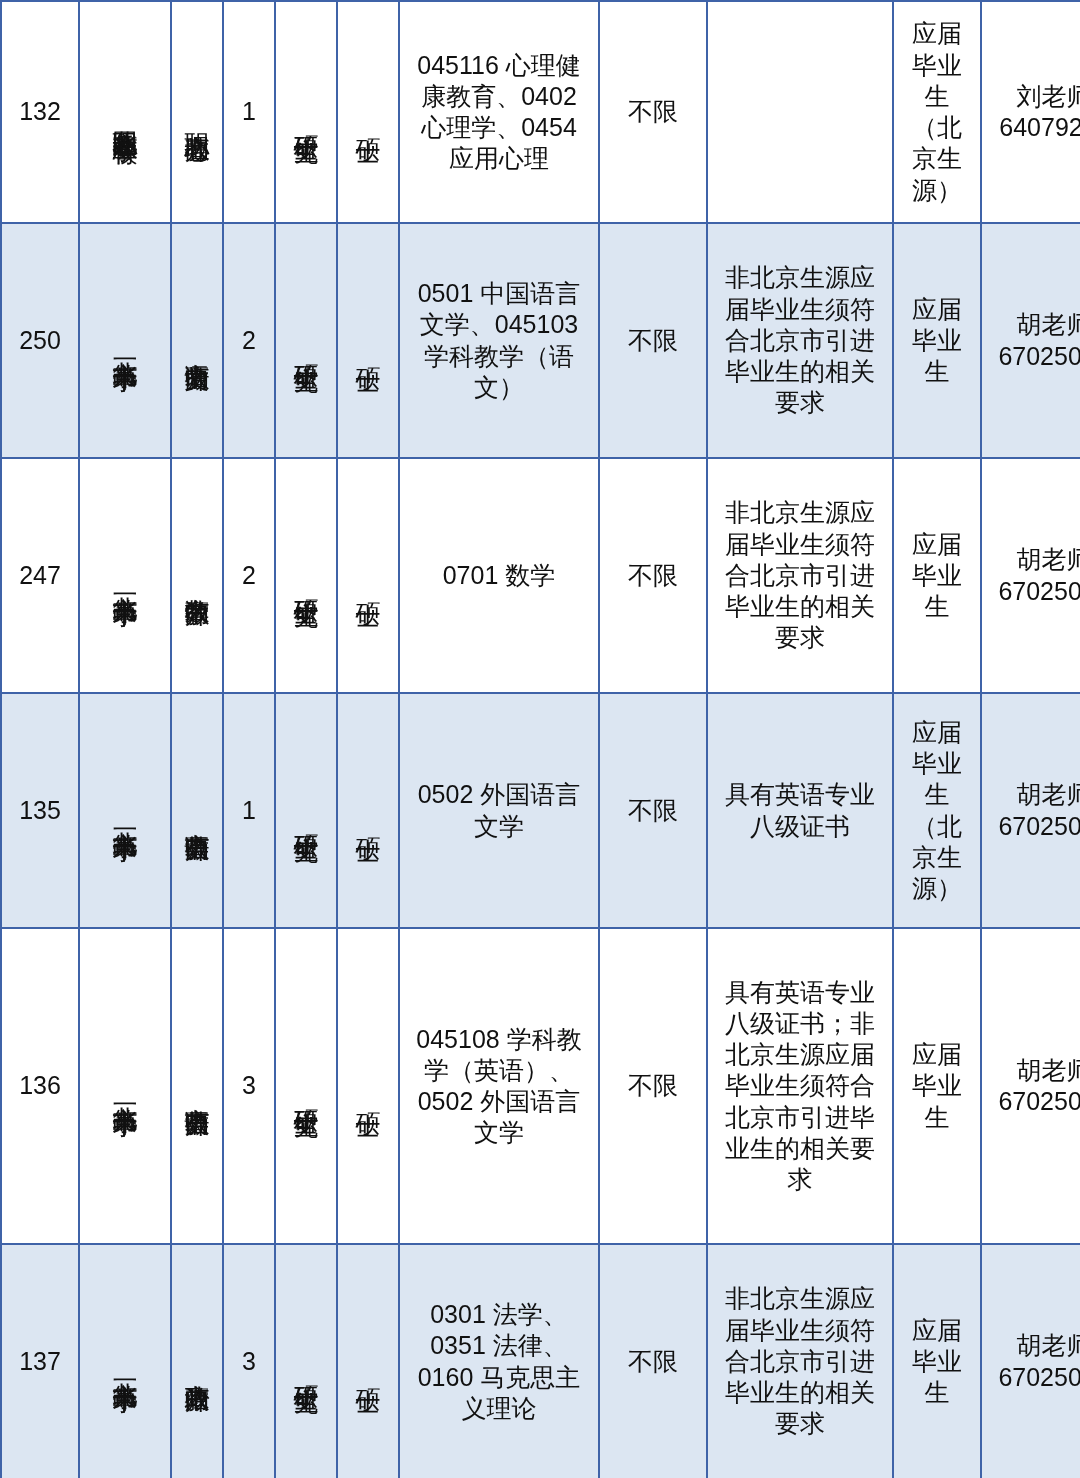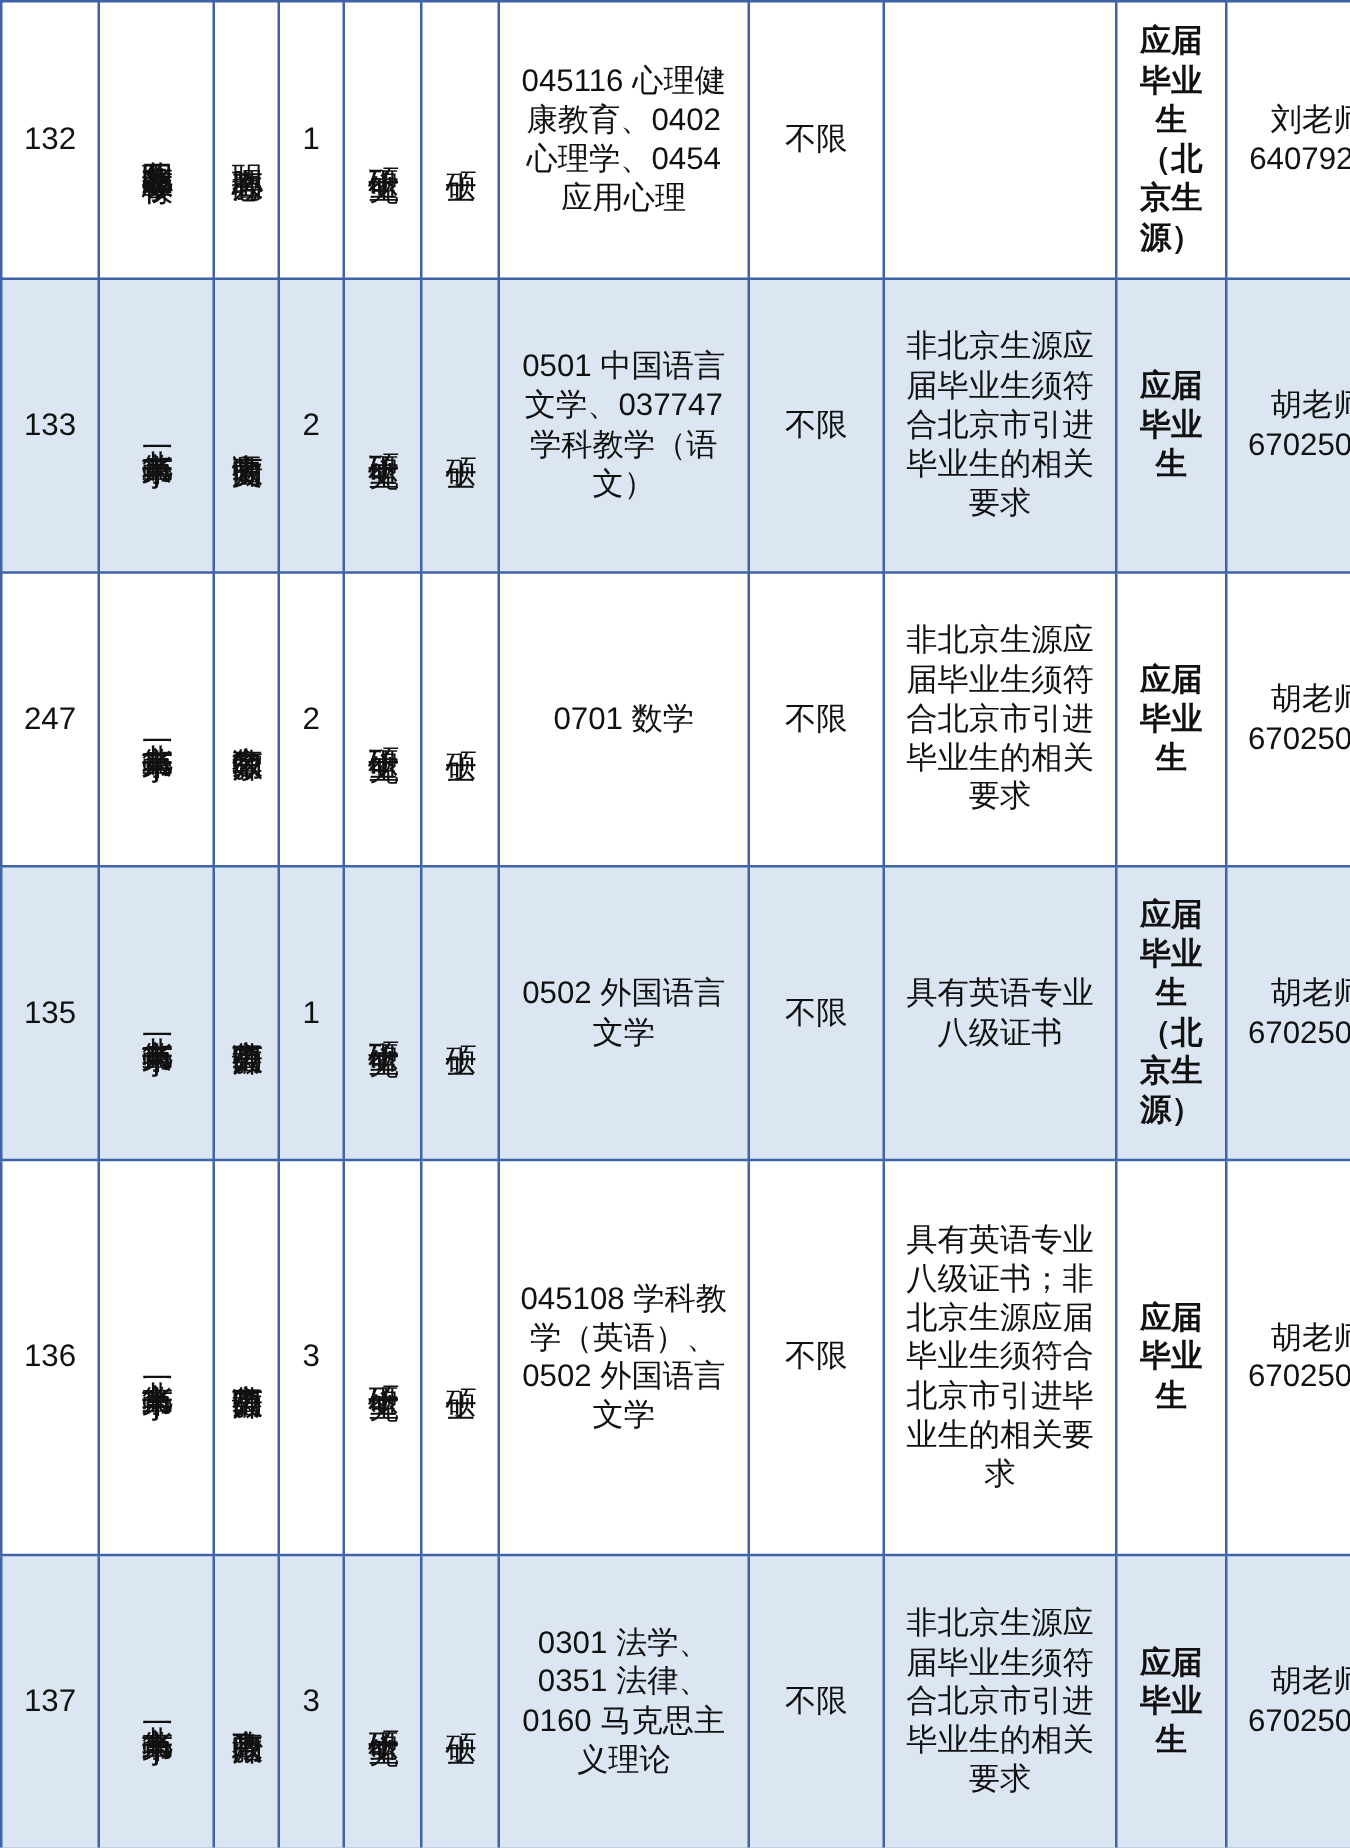--- a/index.html
+++ b/index.html
@@ -61,21 +61,21 @@
     letter-spacing: 1px;
     line-height: 1.15;
     max-height: 100%;
   }
   td.major, td.other {
     text-align: left;
     padding-left: 10px;
     padding-right: 8px;
   }
   td.contact { font-size: 25px; }
-  td.source { font-size: 25px; font-weight: bold; }
+  td.source { font-size: 25px; }
 </style>
 </head>
 <body>
 
 <table class="jobs">
   <colgroup>
     <col class="c-no">
       <col class="c-school">
       <col class="c-post">
       <col class="c-num">
@@ -97,27 +97,27 @@
       <td class="vert"><span class="vtext">硕士研究生</span></td>
       <td class="vert"><span class="vtext">硕士</span></td>
       <td class="major">045116 心理健康教育、0402 心理学、0454 应用心理</td>
       <td>不限</td>
       <td class="other"></td>
       <td class="source">应届毕业生（北京生源）</td>
       <td class="contact">刘老师 64079211</td>
     </tr>
 
     <tr class="shaded" style="height:235px;">
-      <td class="no">133</td>
+      <td class="no">250</td>
       <td class="vert"><span class="vtext">北京市第十一中学</span></td>
       <td class="vert"><span class="vtext">高中语文教师</span></td>
       <td>2</td>
       <td class="vert"><span class="vtext">硕士研究生</span></td>
       <td class="vert"><span class="vtext">硕士</span></td>
-      <td class="major">0501 中国语言文学、037747 学科教学（语文）</td>
+      <td class="major">0501 中国语言文学、045103 学科教学（语文）</td>
       <td>不限</td>
       <td class="other">非北京生源应届毕业生须符合北京市引进毕业生的相关要求</td>
       <td class="source">应届毕业生</td>
       <td class="contact">胡老师 67025095</td>
     </tr>
 
     <tr class="plain" style="height:235px;">
       <td class="no">247</td>
       <td class="vert"><span class="vtext">北京市第十一中学</span></td>
       <td class="vert"><span class="vtext">高中数学教师</span></td>

